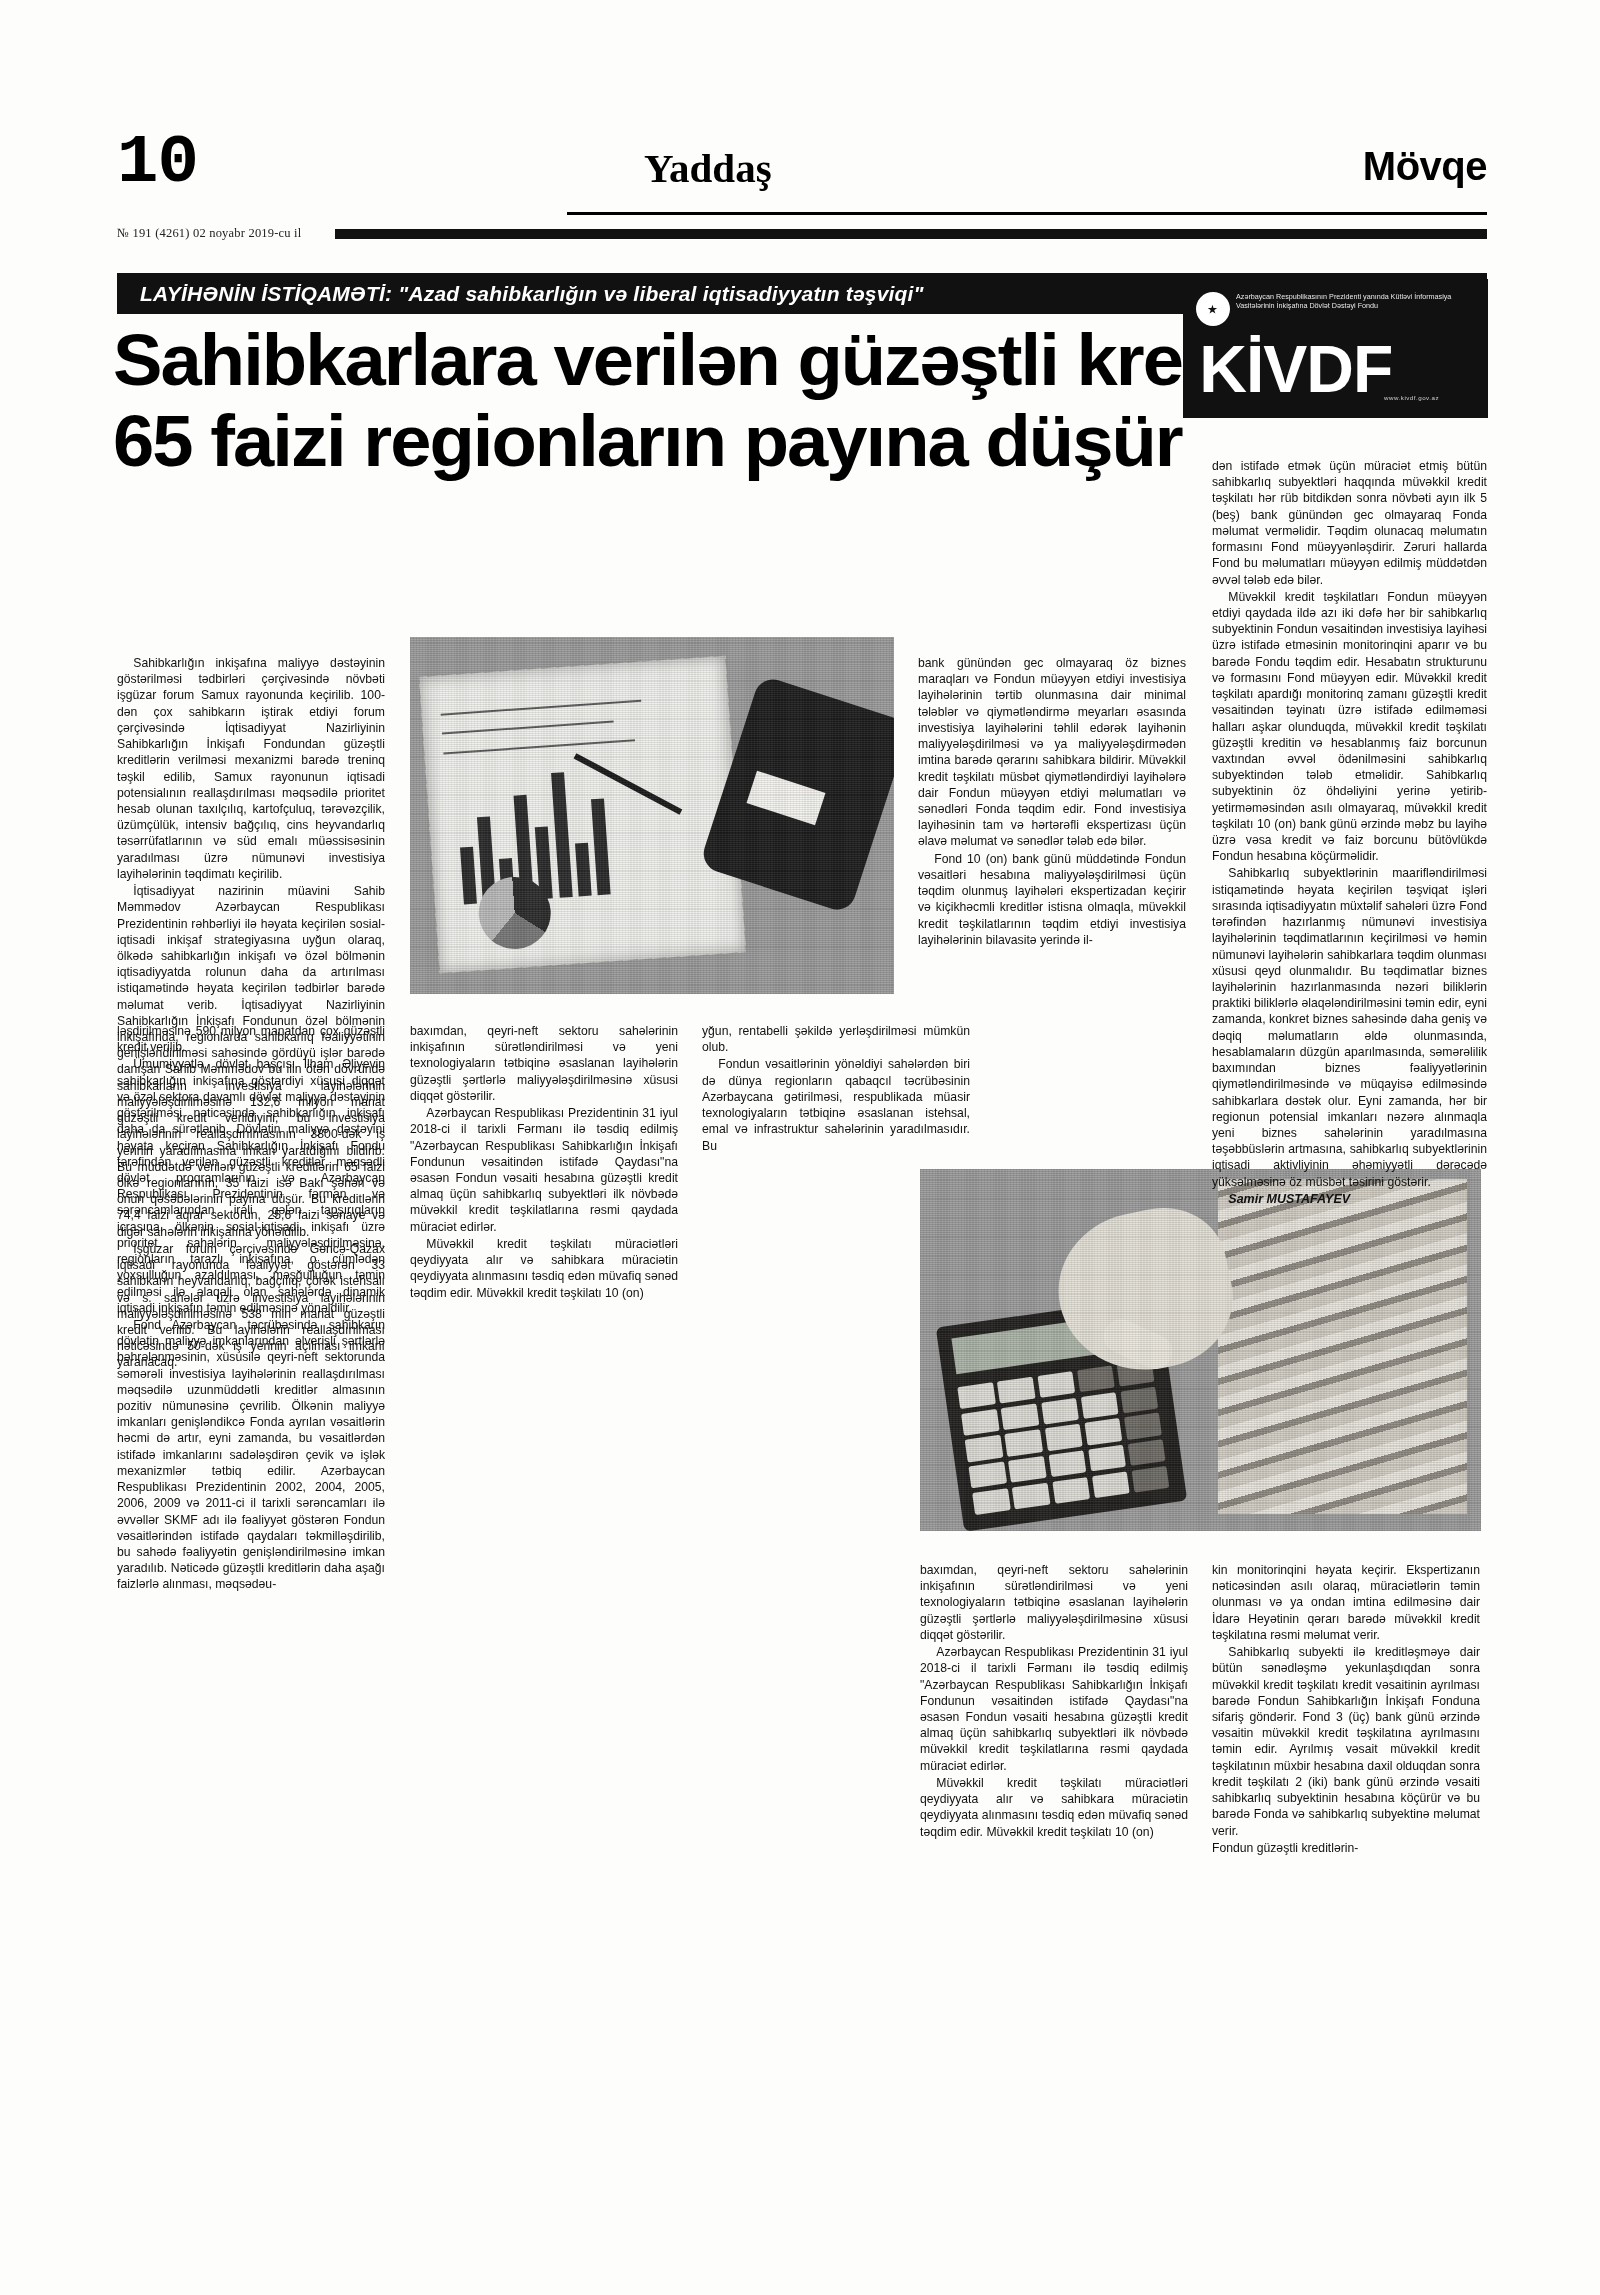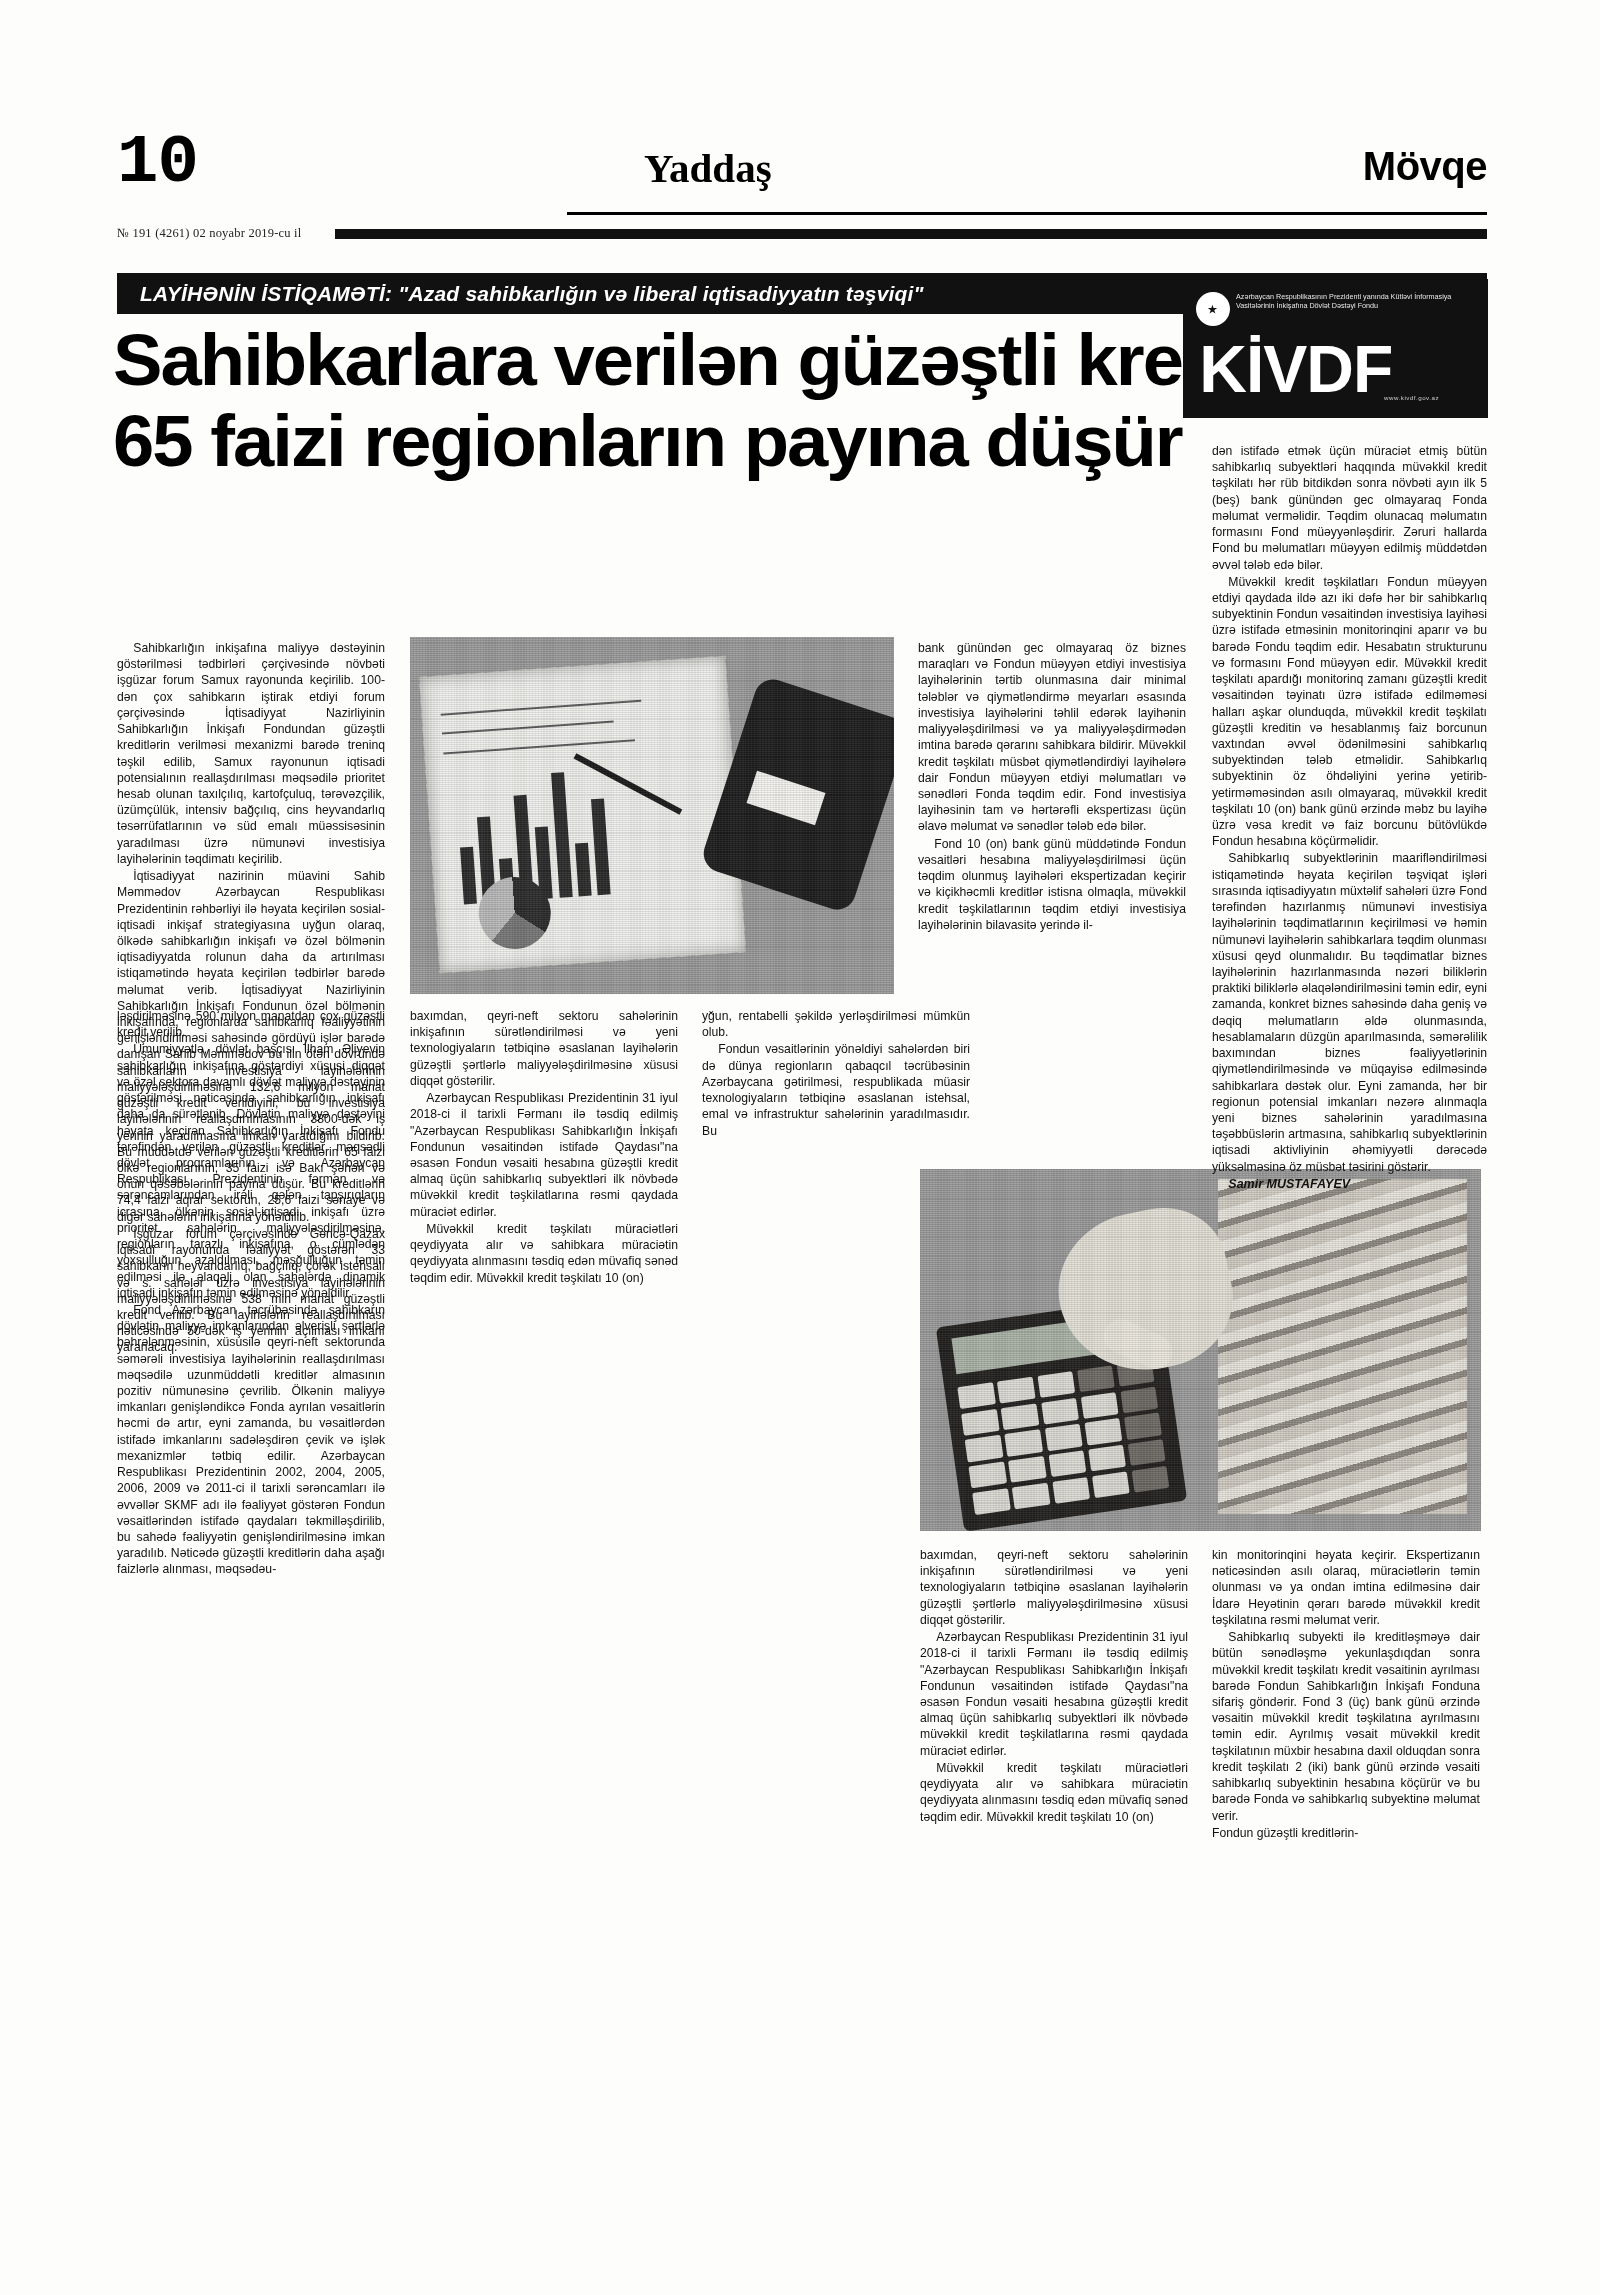--- a/index.html
+++ b/index.html
@@ -171,20 +171,21 @@
     letter-spacing: 0.5px;
   }
   
   .col {
     position: absolute;
     font-size: 12.2px;
     line-height: 1.33;
     text-align: justify;
     font-family: "Liberation Sans", sans-serif;
     color: #111;
+    margin-top: 15px;
   }
   .col p {
     margin: 0 0 1px 0;
     text-indent: 16.3px;
     hyphens: auto;
   }
   .col p.noindent { text-indent: 0; }
   .col1 { left: 117px;  top: 640px; width: 268px; }
   .col1b { left: 117px; top: 1008px; width: 268px; }
   .col2 { left: 410px;  top: 1008px; width: 268px; }

